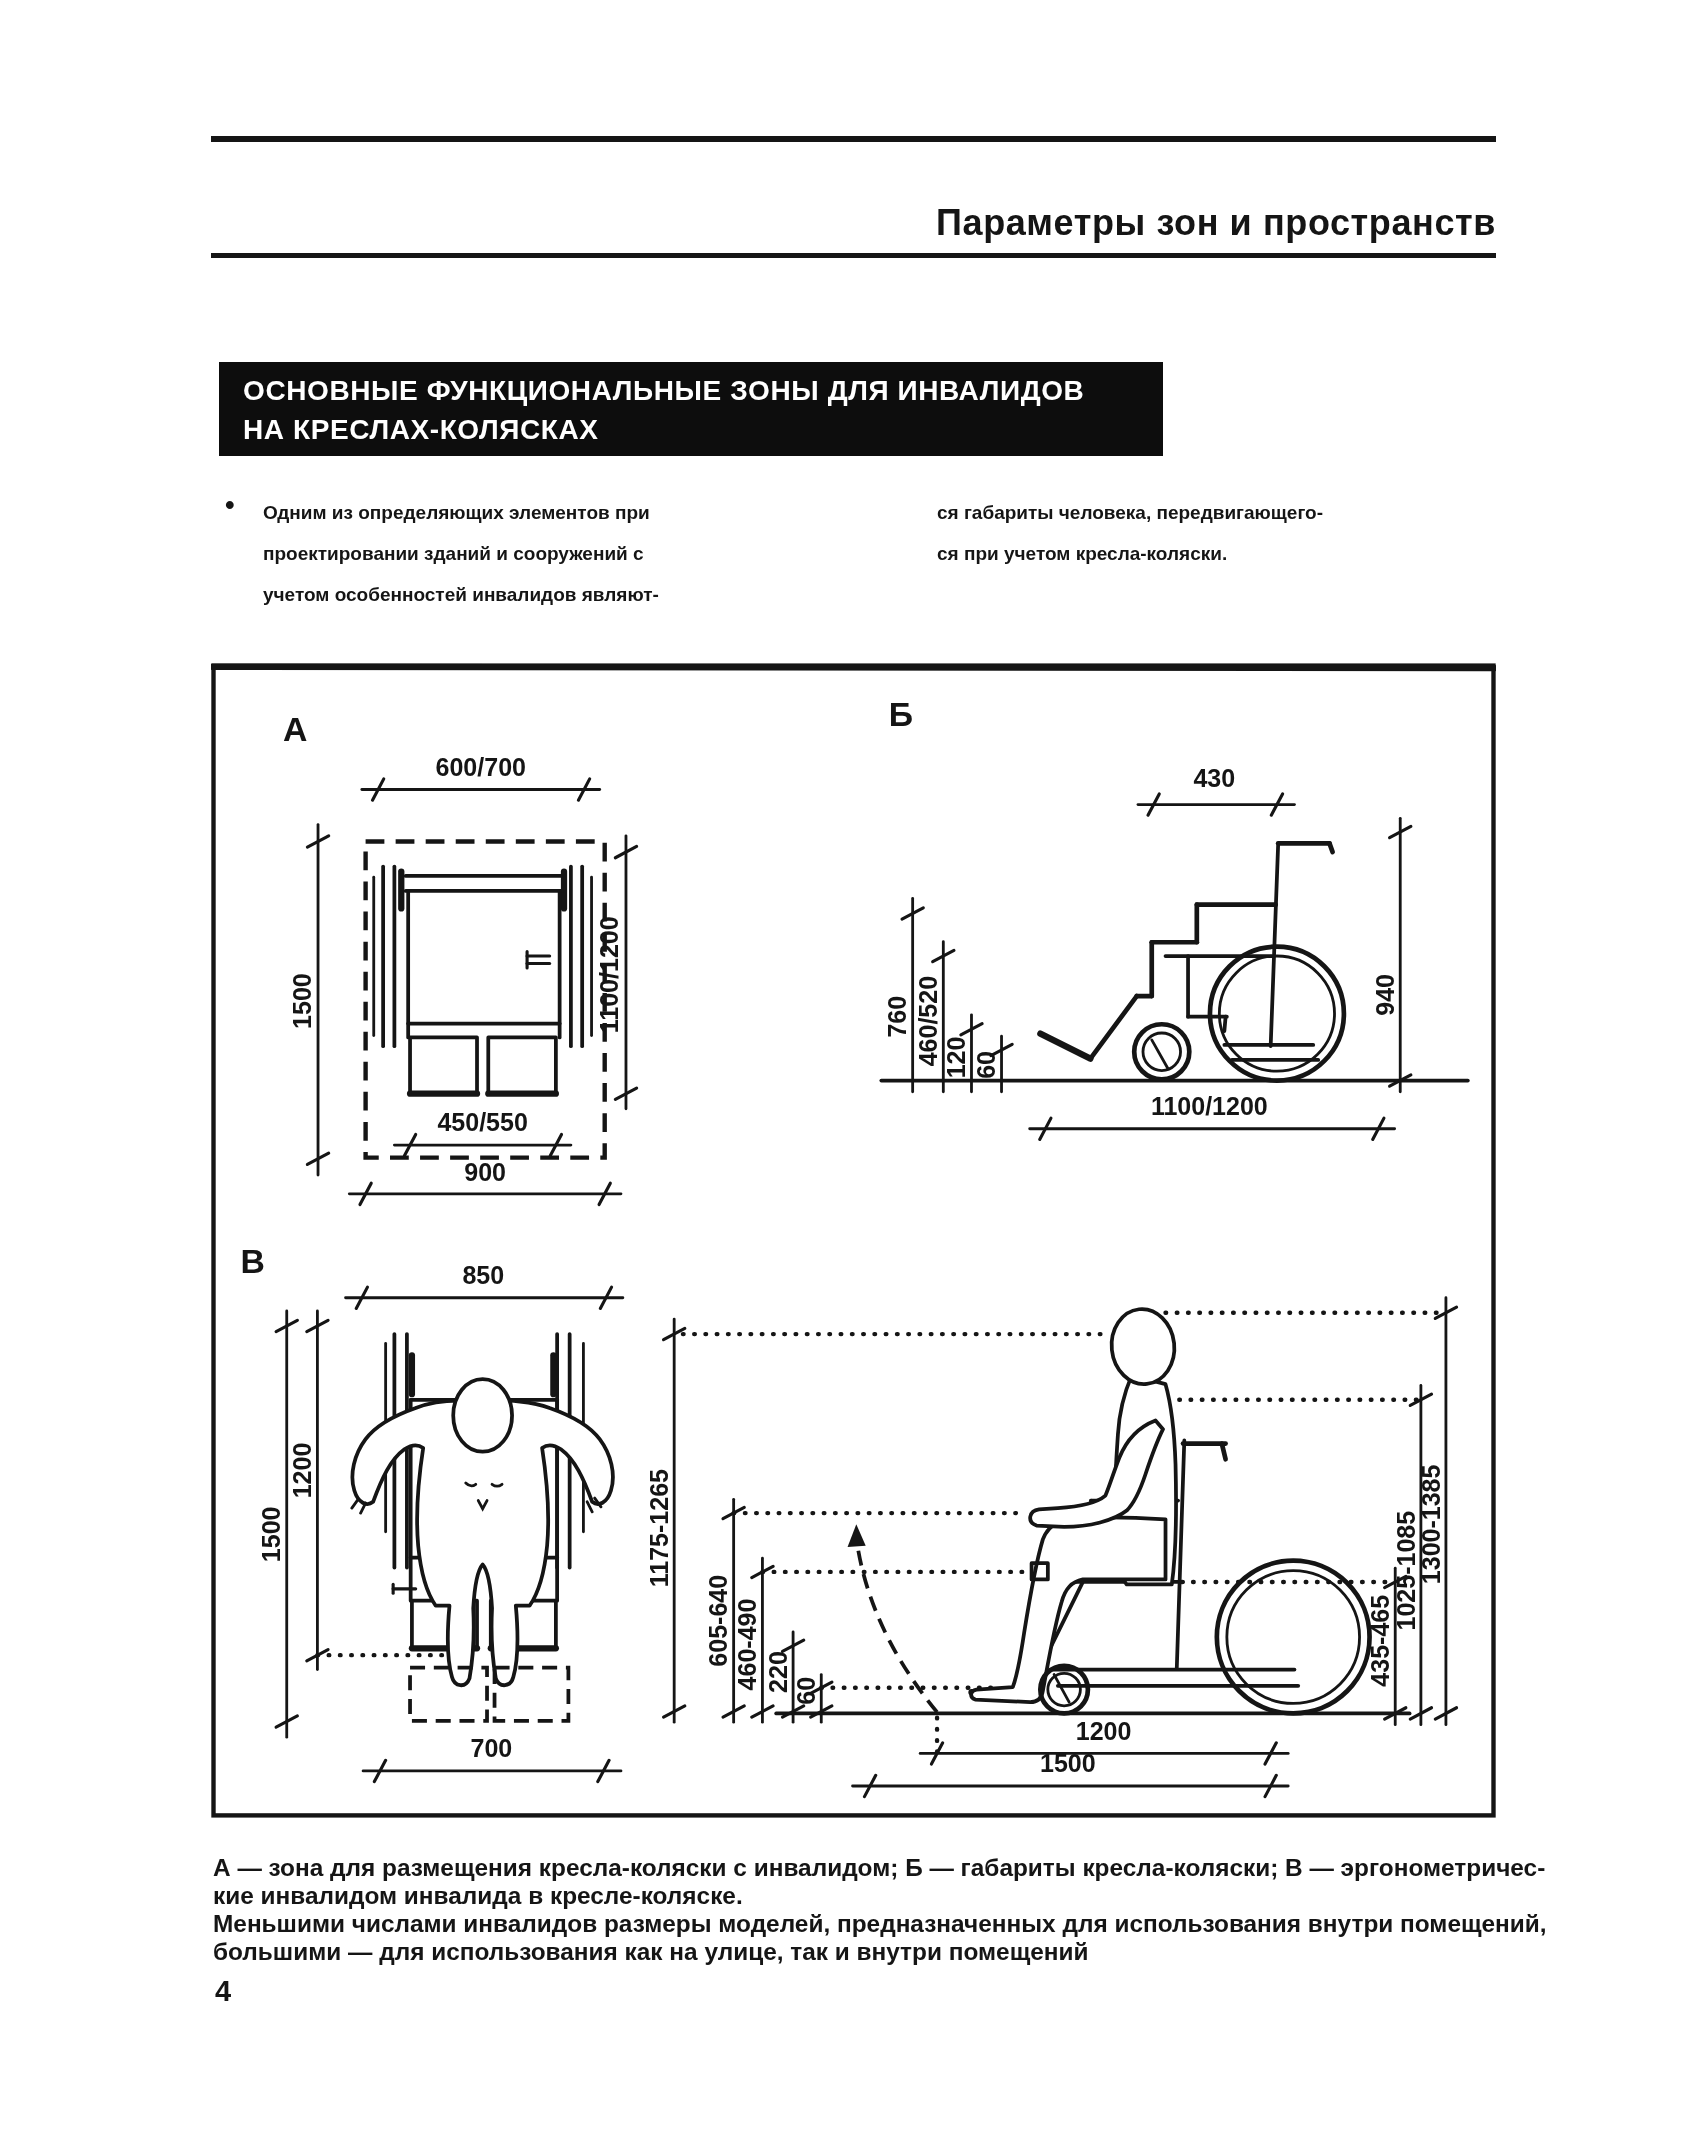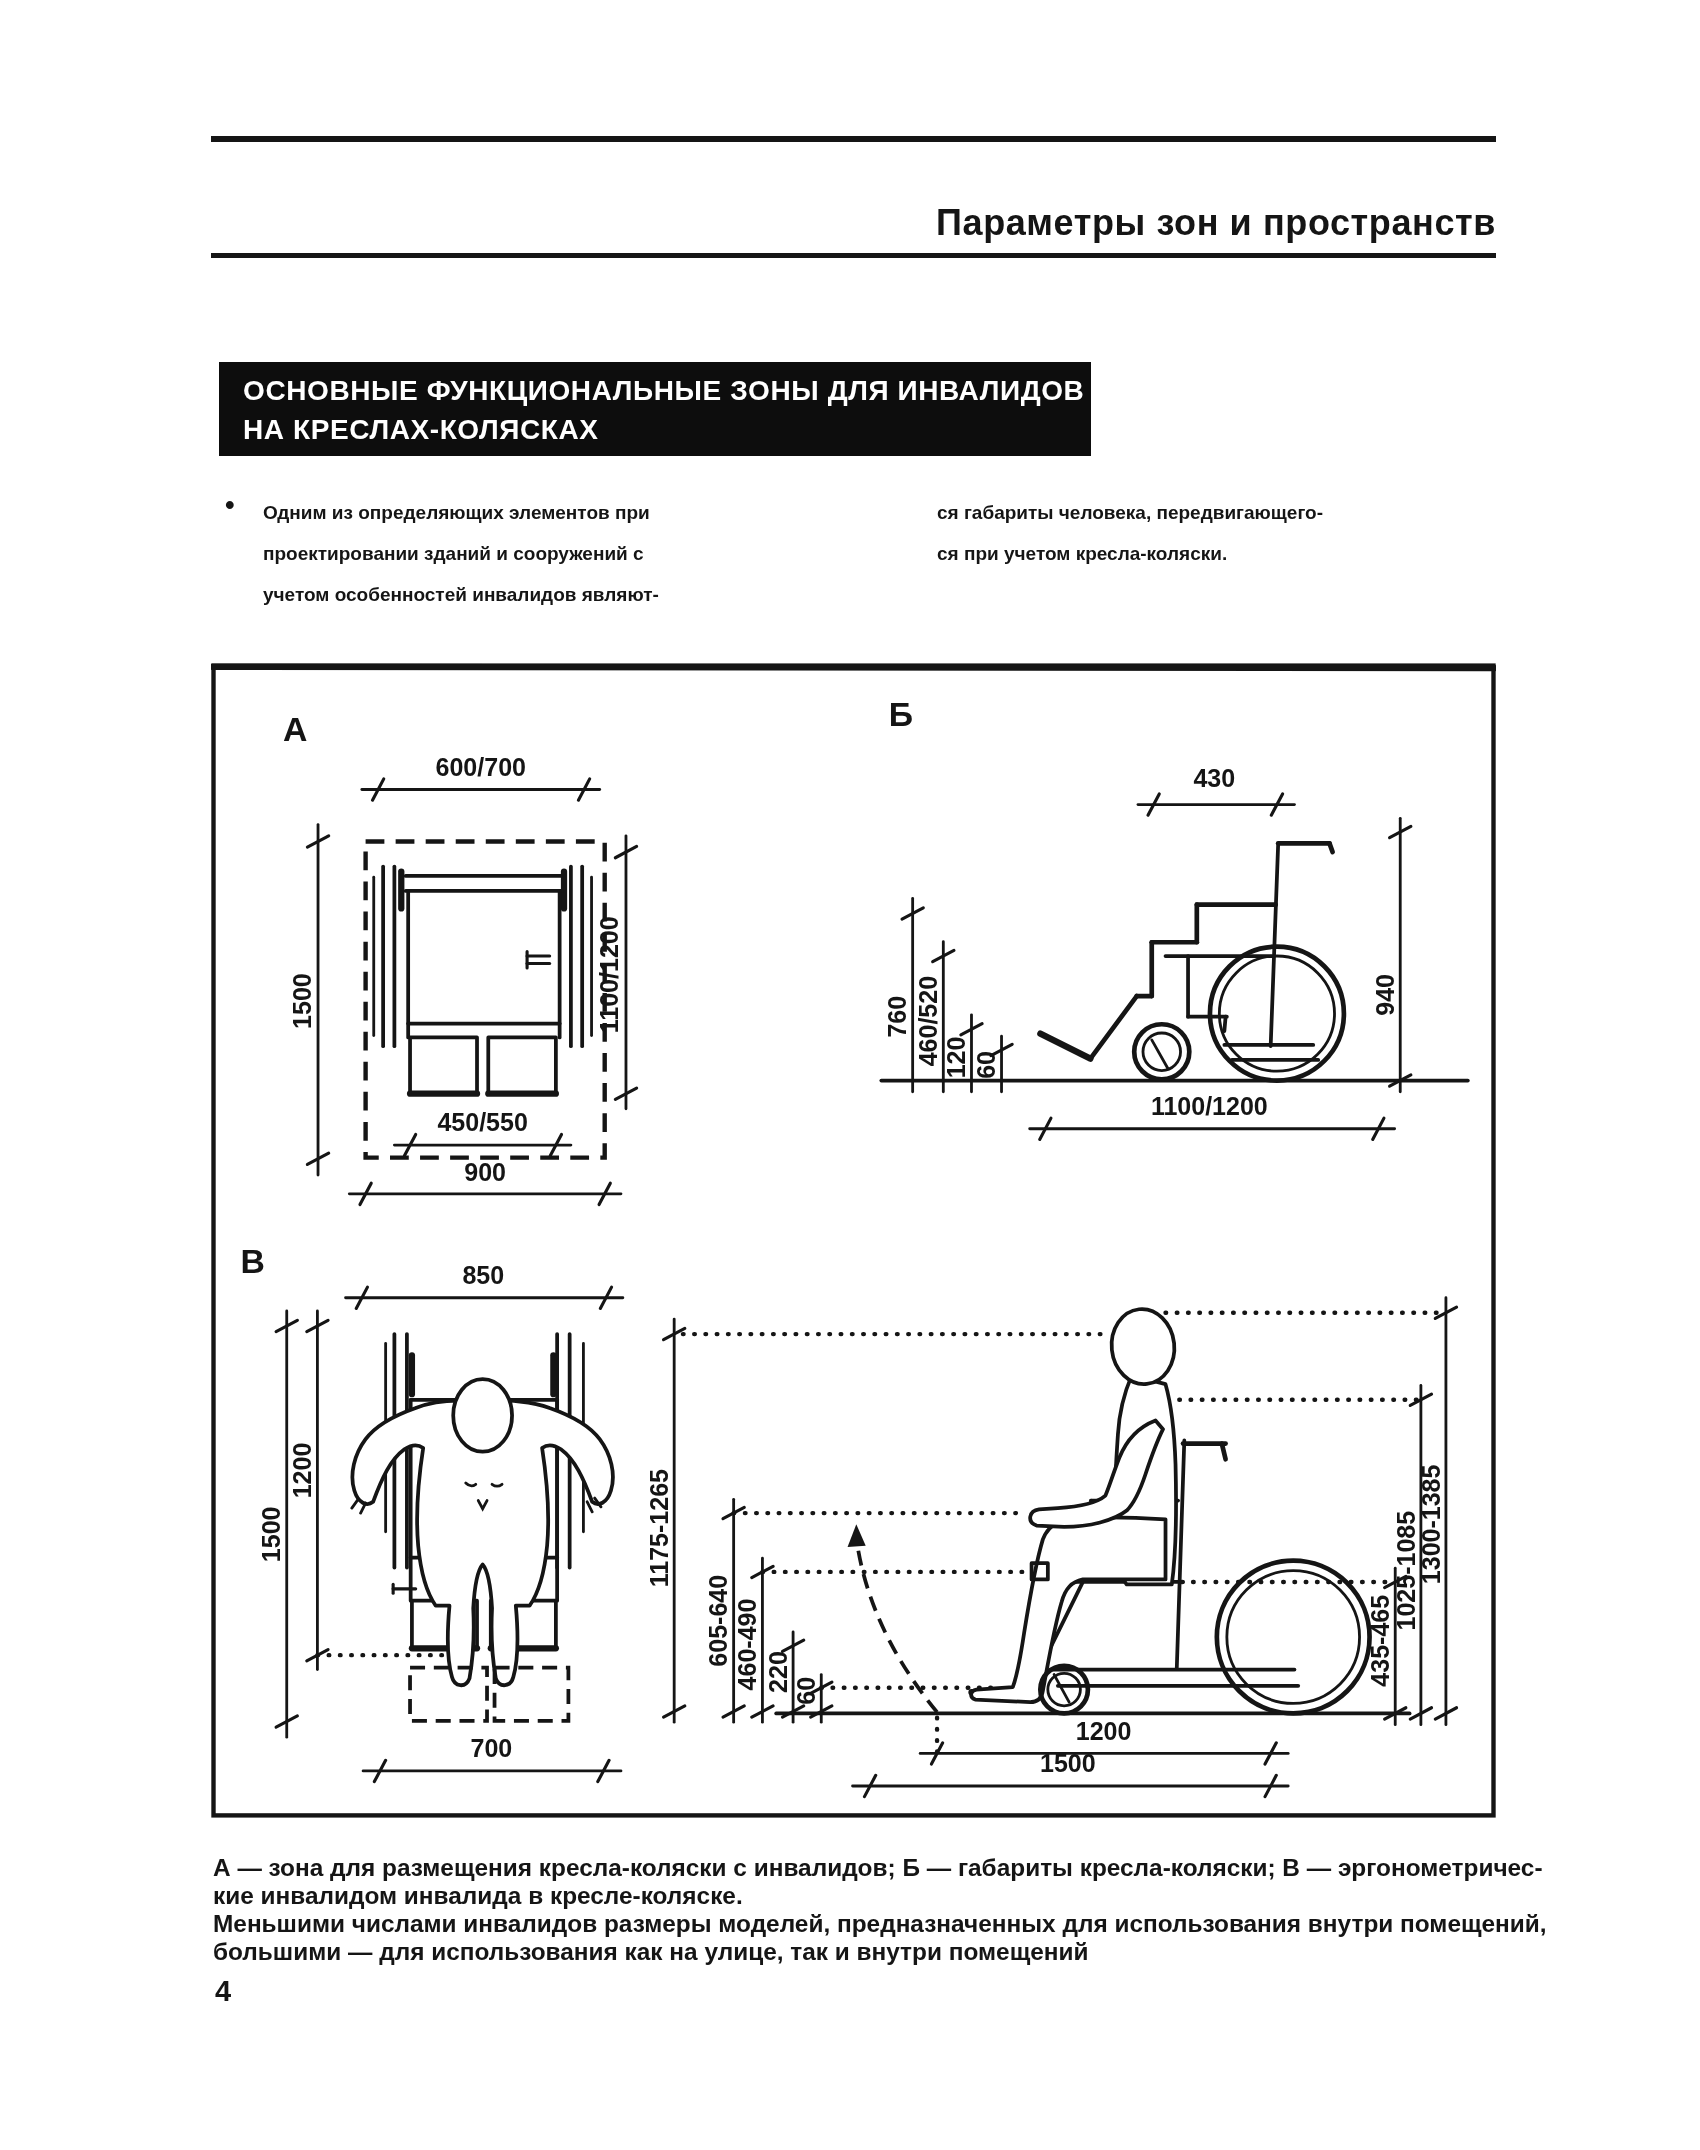--- a/index.html
+++ b/index.html
@@ -1,21 +1,21 @@
 <!DOCTYPE html>
 <html style="font-size:10px"><head>
 <meta charset="utf-8">
 <style>
   html,body{margin:0;padding:0;background:#e8e8e8;}
   .page{position:relative;width:1700px;height:2151px;background:#ffffff;
         font-family:"Liberation Sans",sans-serif;color:#151515;overflow:hidden;}
   .rule{position:absolute;left:211px;width:1285px;background:#151515;}
   .title{position:absolute;left:211px;width:1285px;text-align:right;
          font-size:36px;font-weight:700;letter-spacing:0.6px;margin-top:24px;}
-  .hdrbox{position:absolute;left:219px;top:362px;width:872px;height:94px;
+  .hdrbox{position:absolute;left:219px;top:362px;width:944px;height:94px;
           background:#0d0d0d;color:#ffffff;box-sizing:border-box;
           padding:8.8px 0 0 24px;font-size:28px;font-weight:700;line-height:39px;
           letter-spacing:0.6px;}
   .intro{position:absolute;top:492px;font-size:19px;font-weight:600;line-height:41px;
          white-space:nowrap;}
   .bullet{position:absolute;left:225px;top:489px;font-size:27.5px;font-weight:700;}
   .colL{left:263px;} .colR{left:937px;}
   .bold2{font-weight:700;}
   .caption{position:absolute;left:213px;top:1854px;font-size:24.4px;font-weight:600;
            line-height:28px;white-space:nowrap;}
@@ -371,21 +371,21 @@
 
         <text x="1706" y="2832" text-anchor="middle">1500</text>
         <line class="dim" x1="1362" y1="2854" x2="2058" y2="2854"></line>
         <line class="tk" x1="1381" y1="2871" x2="1399" y2="2837"></line>
         <line class="tk" x1="2021" y1="2871" x2="2039" y2="2837"></line>
       </g>
     </g>
   </svg>
 
   <div class="caption">
-    <div>А — зона для размещения кресла-коляски с инвалидов; Б — габариты кресла-коляски; В — эргонометричес-</div>
+    <div>А — зона для размещения кресла-коляски с инвалидом; Б — габариты кресла-коляски; В — эргонометричес-</div>
     <div>кие инвалидом инвалида в кресле-коляске.</div>
     <div>Меньшими числами инвалидов размеры моделей, предназначенных для использования внутри помещений,</div>
     <div>большими — для использования как на улице, так и внутри помещений</div>
   </div>
 
   <div class="pagenum">4</div>
 </div>
 
 
 </body></html>

